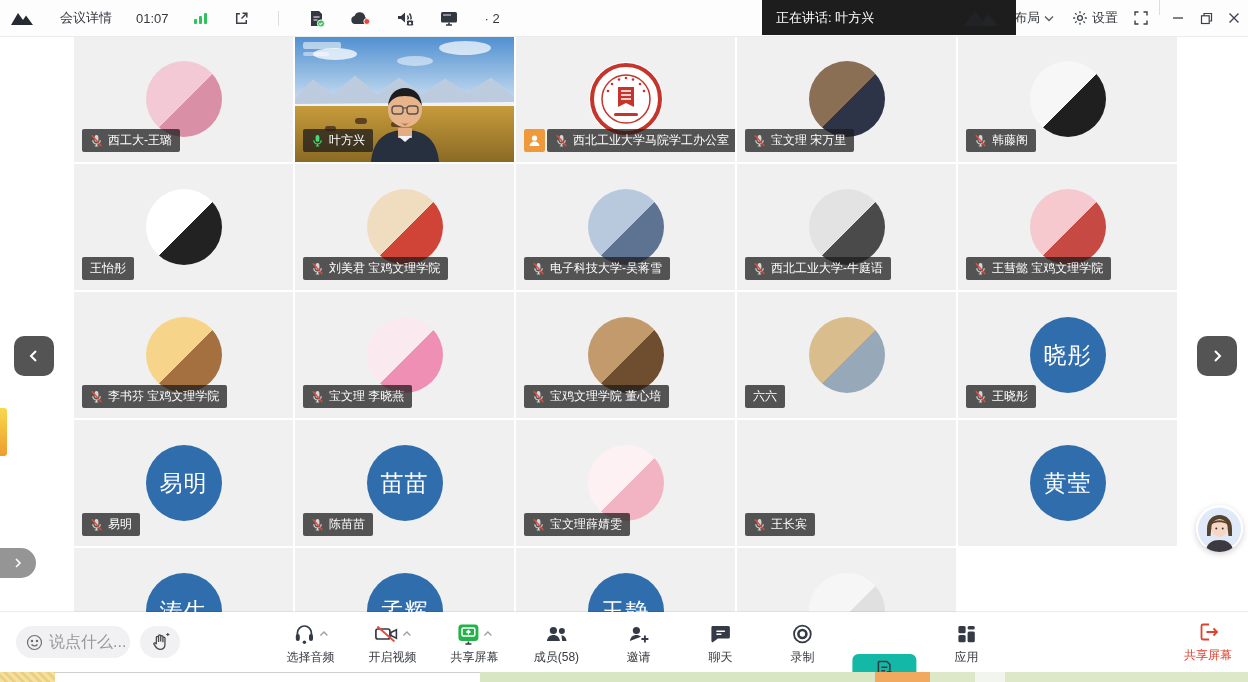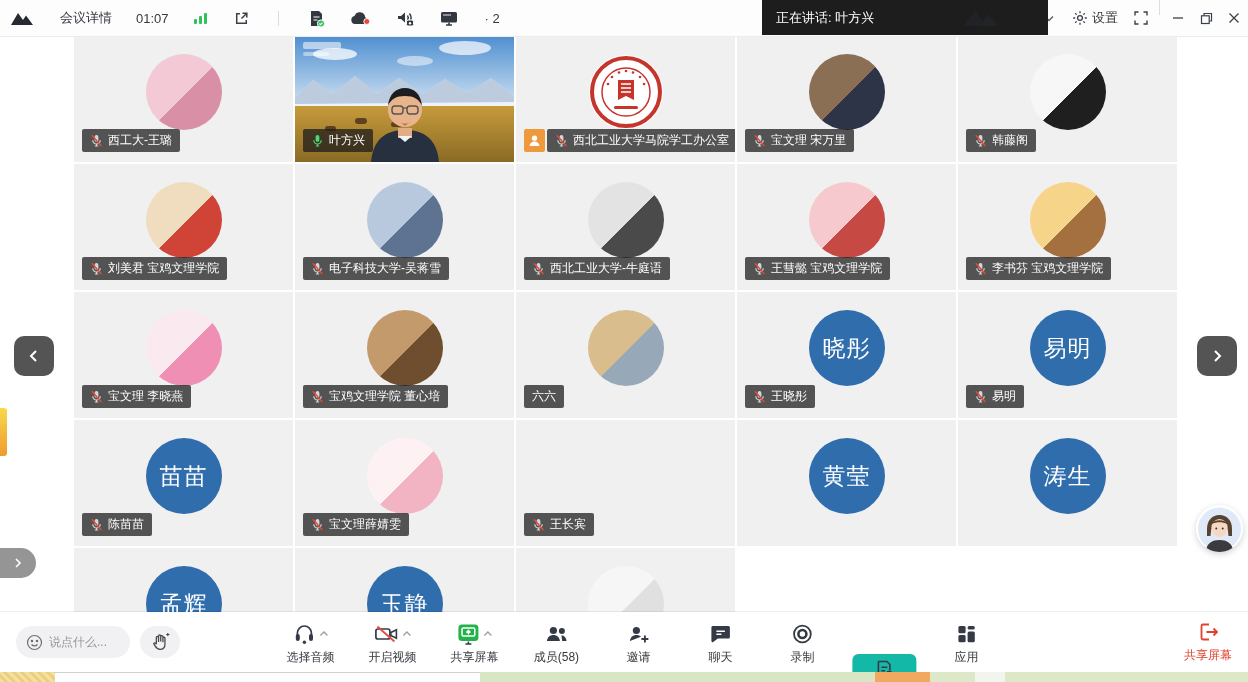--- a/index.html
+++ b/index.html
@@ -7,33 +7,33 @@
        font-family:"Liberation Sans","DejaVu Sans",sans-serif;background:#fff;}
   .window{position:absolute;left:0;top:0;width:1248px;height:672px;background:#fff;overflow:hidden;}
 
   
   .topbar{position:absolute;left:0;top:0;width:1248px;height:36px;background:#fdfdfd;
           border-bottom:1px solid #ececec;display:flex;align-items:center;z-index:30;}
   .tb-left{display:flex;align-items:center;gap:24px;padding-left:10px;color:#35383f;font-size:13px;}
   .tb-ico{display:flex;align-items:center;justify-content:center;height:24px;}
   .tb-div{width:1px;height:15px;background:#ddd;margin:0 4px;}
   .screens{font-size:13px;color:#35383f;margin-left:2px;}
-  .tooltip{position:absolute;left:762px;top:0;width:286px;height:35px;background:#1d1d1d;color:#fff;
+  .tooltip{position:absolute;left:762px;top:0;width:254px;height:35px;background:#1d1d1d;color:#fff;
            font-size:13px;display:flex;align-items:center;padding-left:14px;z-index:31;box-sizing:border-box;}
   .wm-logo{position:absolute;left:962px;top:8px;opacity:.55;z-index:32;}
   .tb-right{position:absolute;right:0;top:0;height:36px;display:flex;align-items:flex-start;z-index:33;}
   .tb-btn{display:flex;align-items:center;gap:4px;font-size:13px;color:#35383f;padding:0 9px;height:36px;}
   .wc{width:28px;height:36px;display:flex;align-items:center;justify-content:center;color:#4a4a4a;}
 
   
   .grid{position:absolute;left:74px;top:36px;display:grid;grid-template-columns:repeat(5,219px);
         grid-auto-rows:126px;gap:2px;background:#fff;}
   .tile{position:relative;background:#f0f0f1;overflow:hidden;}
   .tile.speaking{box-shadow:inset 0 0 0 2px #27c24c, inset 0 0 0 3px #bdeccb;}
-  .avatar{position:absolute;left:50%;top:18px;width:76px;height:76px;border-radius:50%;
+  .avatar{position:absolute;left:50%;top:25px;width:76px;height:76px;border-radius:50%;
           transform:translateX(-50%);overflow:hidden;}
   .avatar.text{background:var(--avatar-blue,#2f6dad);color:#fff;display:flex;align-items:center;
                justify-content:center;font-size:23px;letter-spacing:1px;}
   .tagrow{position:absolute;left:8px;bottom:10px;display:flex;align-items:stretch;gap:2px;z-index:3;}
   .hostbadge{width:21px;background:#ee9a3c;border-radius:2px;display:flex;align-items:center;justify-content:center;}
   .tag{display:flex;align-items:center;gap:5px;background:rgba(28,28,28,.74);color:#fff;font-size:12px;
        padding:3px 8px;border-radius:2px;white-space:nowrap;max-width:196px;overflow:hidden;}
   .videoScene{position:absolute;inset:0;}
   .videoScene svg{display:block;}
 
@@ -47,21 +47,21 @@
   .side-pill{position:absolute;left:0;top:548px;width:36px;height:30px;background:rgba(130,130,130,.85);
              border-radius:0 15px 15px 0;display:flex;align-items:center;justify-content:center;z-index:20;}
   .assistant{position:absolute;left:1196px;top:505px;width:47px;height:47px;border-radius:50%;z-index:20;
              box-shadow:0 2px 6px rgba(0,0,0,.18);overflow:hidden;background:#fff;}
 
   
   .toolbar{position:absolute;left:0;top:612px;width:1248px;height:60px;background:#fff;z-index:25;
            box-shadow:0 -1px 0 rgba(0,0,0,.07);}
   .chatpill{position:absolute;left:16px;top:14px;width:114px;height:32px;border-radius:16px;background:#f1f1f3;
             display:flex;align-items:center;gap:6px;padding-left:10px;box-sizing:border-box;}
-  .chatpill span{color:#979797;font-size:12px;}
+  .chatpill span{color:#979797;font-size:16px;}
   .handbtn{position:absolute;left:140px;top:14px;width:40px;height:32px;border-radius:16px;background:#f1f1f3;
            display:flex;align-items:center;justify-content:center;}
   .tools{position:absolute;left:50%;top:6px;transform:translateX(-48%);display:flex;gap:18px;align-items:flex-start;}
   .tool{display:flex;flex-direction:column;align-items:center;gap:3px;min-width:52px;padding:4px 6px;
         border-radius:6px;font-size:12px;color:#35393f;}
   .tool.active{background:#14b8a6;margin-top:36px;}
   .iconrow{display:flex;align-items:center;gap:3px;height:24px;}
   .leave{position:absolute;right:16px;top:8px;display:flex;flex-direction:column;align-items:center;gap:3px;
          color:#e0402e;font-size:12px;}
 
@@ -199,20 +199,28 @@
               <rect x="4.6" y="1" width="3.8" height="6.8" rx="1.9" fill="#d6d6d6"></rect>
               <path d="M2.8 6.3a3.7 3.7 0 0 0 7.4 0" stroke="#d6d6d6" stroke-width="1.2" fill="none"></path>
               <path d="M6.5 10v2M4.8 12h3.4" stroke="#d6d6d6" stroke-width="1.1"></path>
               <line x1="1.8" y1="1.2" x2="11.4" y2="12" stroke="#e34a3a" stroke-width="1.5"></line>
             </svg>
             <span>韩藤阁</span>
           </span>
         </div>
       </div>
       <div class="tile">
+        <div class="avatar" style="background: linear-gradient(135deg, rgb(255, 255, 255) 0px, rgb(255, 255, 255) 52%, rgb(34, 34, 34) 52%, rgb(34, 34, 34) 100%);"></div>
+        <div class="tagrow">
+          <span class="tag">
+            <span>王怡彤</span>
+          </span>
+        </div>
+      </div>
+      <div class="tile">
         <div class="avatar" style="background: linear-gradient(135deg, rgb(240, 221, 192) 0px, rgb(240, 221, 192) 52%, rgb(207, 68, 55) 52%, rgb(207, 68, 55) 100%);"></div>
         <div class="tagrow">
           <span class="tag">
             <svg width="13" height="13" viewBox="0 0 13 13">
               <rect x="4.6" y="1" width="3.8" height="6.8" rx="1.9" fill="#d6d6d6"></rect>
               <path d="M2.8 6.3a3.7 3.7 0 0 0 7.4 0" stroke="#d6d6d6" stroke-width="1.2" fill="none"></path>
               <path d="M6.5 10v2M4.8 12h3.4" stroke="#d6d6d6" stroke-width="1.1"></path>
               <line x1="1.8" y1="1.2" x2="11.4" y2="12" stroke="#e34a3a" stroke-width="1.5"></line>
             </svg>
             <span>刘美君 宝鸡文理学院</span>

